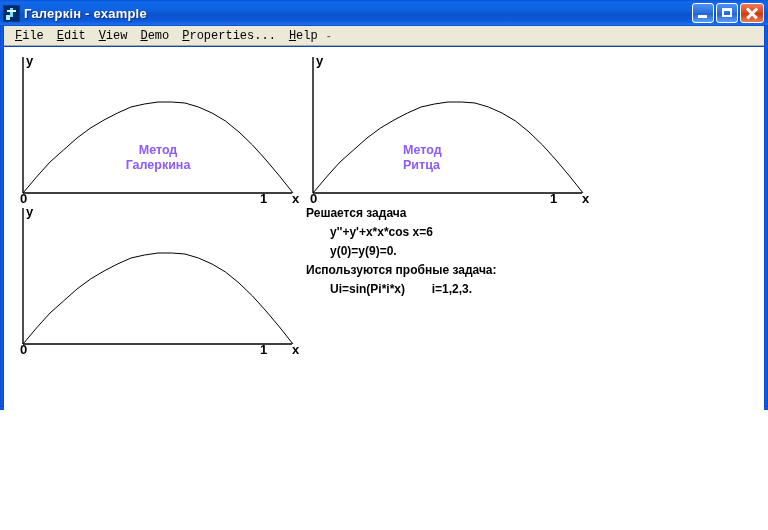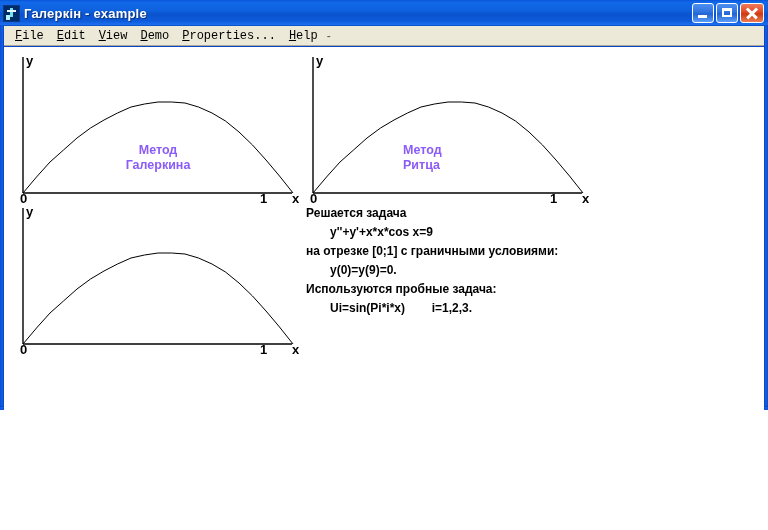--- a/index.html
+++ b/index.html
@@ -261,21 +261,20 @@
         <polyline fill="none" stroke="#000" stroke-width="1" points="15,142 28.5,126 42,111 55.5,99 69,87 82.5,77 96,69 109.5,62 123,56 136.5,53 150,51 163.5,51 177,52 190.5,56 204,62 217.5,70 231,81 244.5,94 258,109 271.5,125 285,142"></polyline>
       </svg>
       <div class="axis-label" style="left:18px; top:2px;">y</div>
       <div class="axis-label" style="left:284px; top:140px;">x</div>
       <div class="axis-label" style="left:12px; top:140px;">0</div>
       <div class="axis-label" style="left:252px; top:140px;">1</div>
     </div>
 
     <div id="description">
       <div class="desc-line">Решается задача</div>
-      <div class="desc-line indent">y''+y'+x*x*cos x=9</div>
-      <div class="desc-line">на отрезке [0;1] с граничными условиями:</div>
+      <div class="desc-line indent">y''+y'+x*x*cos x=6</div>
       <div class="desc-line indent">y(0)=y(9)=0.</div>
       <div class="desc-line">Используются пробные задача:</div>
       <div class="desc-line indent">Ui=sin(Pi*i*x)        i=1,2,3.</div>
     </div>
 
   </div>
 </div>
 
 </body></html>

